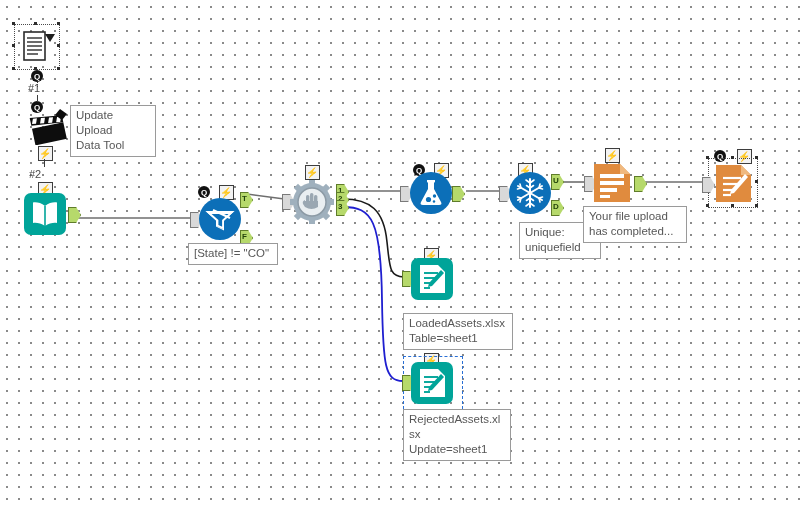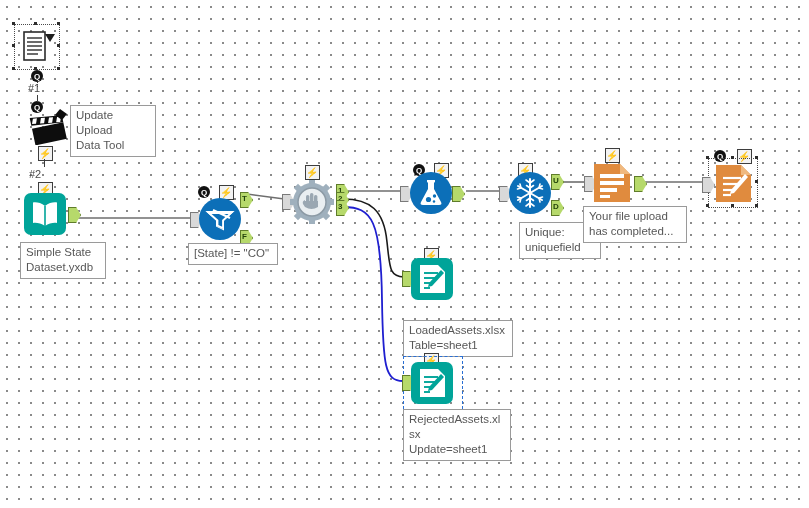--- a/index.html
+++ b/index.html
@@ -179,22 +179,20 @@
   <div class="node" style="left:24px;top:193px;">
     <div class="tool-ico teal" style="left:0;top:0;">
       <svg width="30" height="28" viewBox="0 0 30 28">
         <path d="M15 6 C11 2.5 6 2 3 2.5 L3 23 C6 22.5 11 23 15 26 Z" fill="#ffffff"></path>
         <path d="M15 6 C19 2.5 24 2 27 2.5 L27 23 C24 22.5 19 23 15 26 Z" fill="#ffffff"></path>
         <path d="M15 6 L15 26" stroke="#00a499" stroke-width="1.6"></path>
       </svg>
     </div>
     <div class="anchor out" style="left:44px;top:14px;"></div>
   </div>
-  <div class="lbl" style="left:20px;top:242px;width:74px;">Simple State
-Dataset.yxdb</div>
 
   <div class="badge round" style="left:198px;top:186px;">
     <span>Q</span>
   </div>
   <div class="badge" style="left:219px;top:185px;">
     <span class="bolt">⚡</span>
   </div>
   <div class="node" style="left:196px;top:198px;">
     <div class="anchor in gray" style="left:-6px;top:14px;"></div>
     <div class="tool-circle blue" style="left:3px;top:0;">
@@ -376,21 +374,21 @@
         <g stroke="#00a499" stroke-width="1.9">
           <line x1="7" y1="10" x2="21" y2="10"></line>
           <line x1="7" y1="15" x2="21" y2="15"></line>
           <line x1="7" y1="20" x2="17" y2="20"></line>
           <line x1="7" y1="25" x2="13" y2="25"></line>
         </g>
         <path d="M24 7 L27 10 L15 23 L11 24 L12 20 Z" fill="#00a499"></path>
       </svg>
     </div>
   </div>
-  <div class="lbl" style="left:403px;top:320px;width:98px;">LoadedAssets.xlsx
+  <div class="lbl" style="left:403px;top:313px;width:98px;">LoadedAssets.xlsx
 Table=sheet1</div>
 
   <div class="badge" style="left:424px;top:353px;">
     <span class="bolt">⚡</span>
   </div>
   <div class="node" style="left:411px;top:362px;">
     <div class="sel-dash-blue" style="left:-8px;top:-6px;width:58px;height:56px;"></div>
     <div class="anchor in" style="left:-9px;top:13px;"></div>
     <div class="tool-ico teal" style="left:0;top:0;">
       <svg width="30" height="32" viewBox="0 0 30 32">

